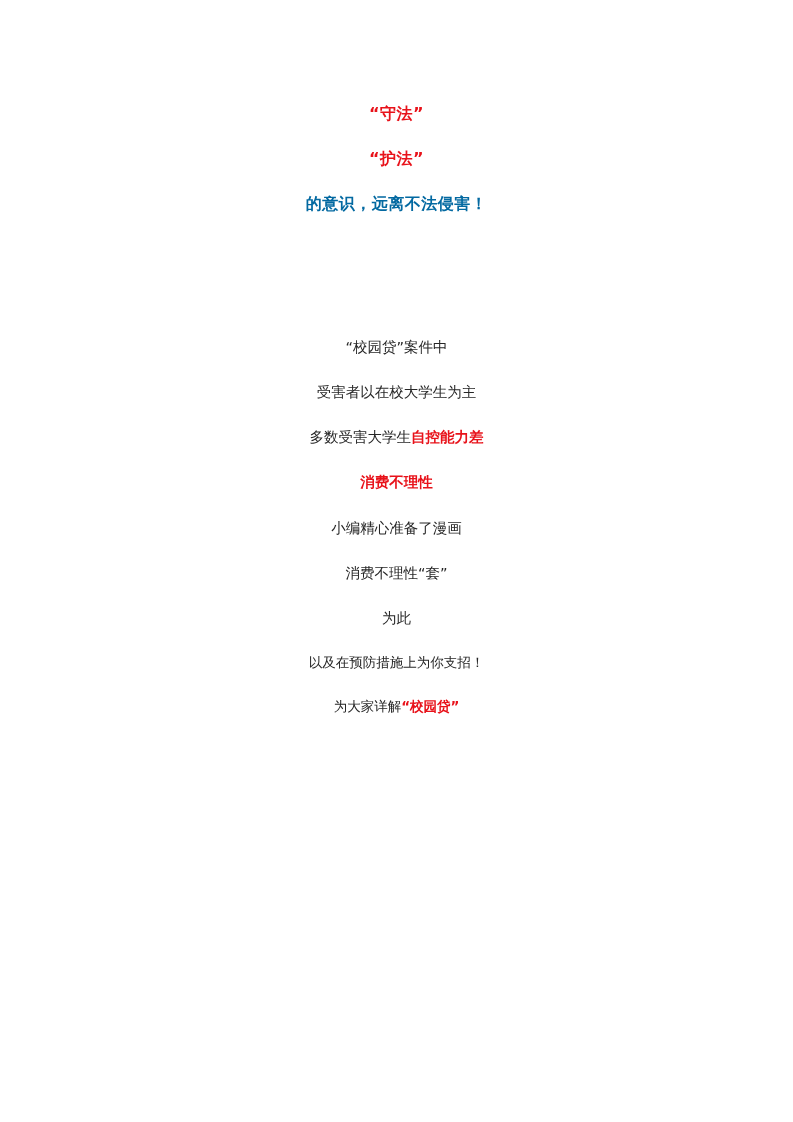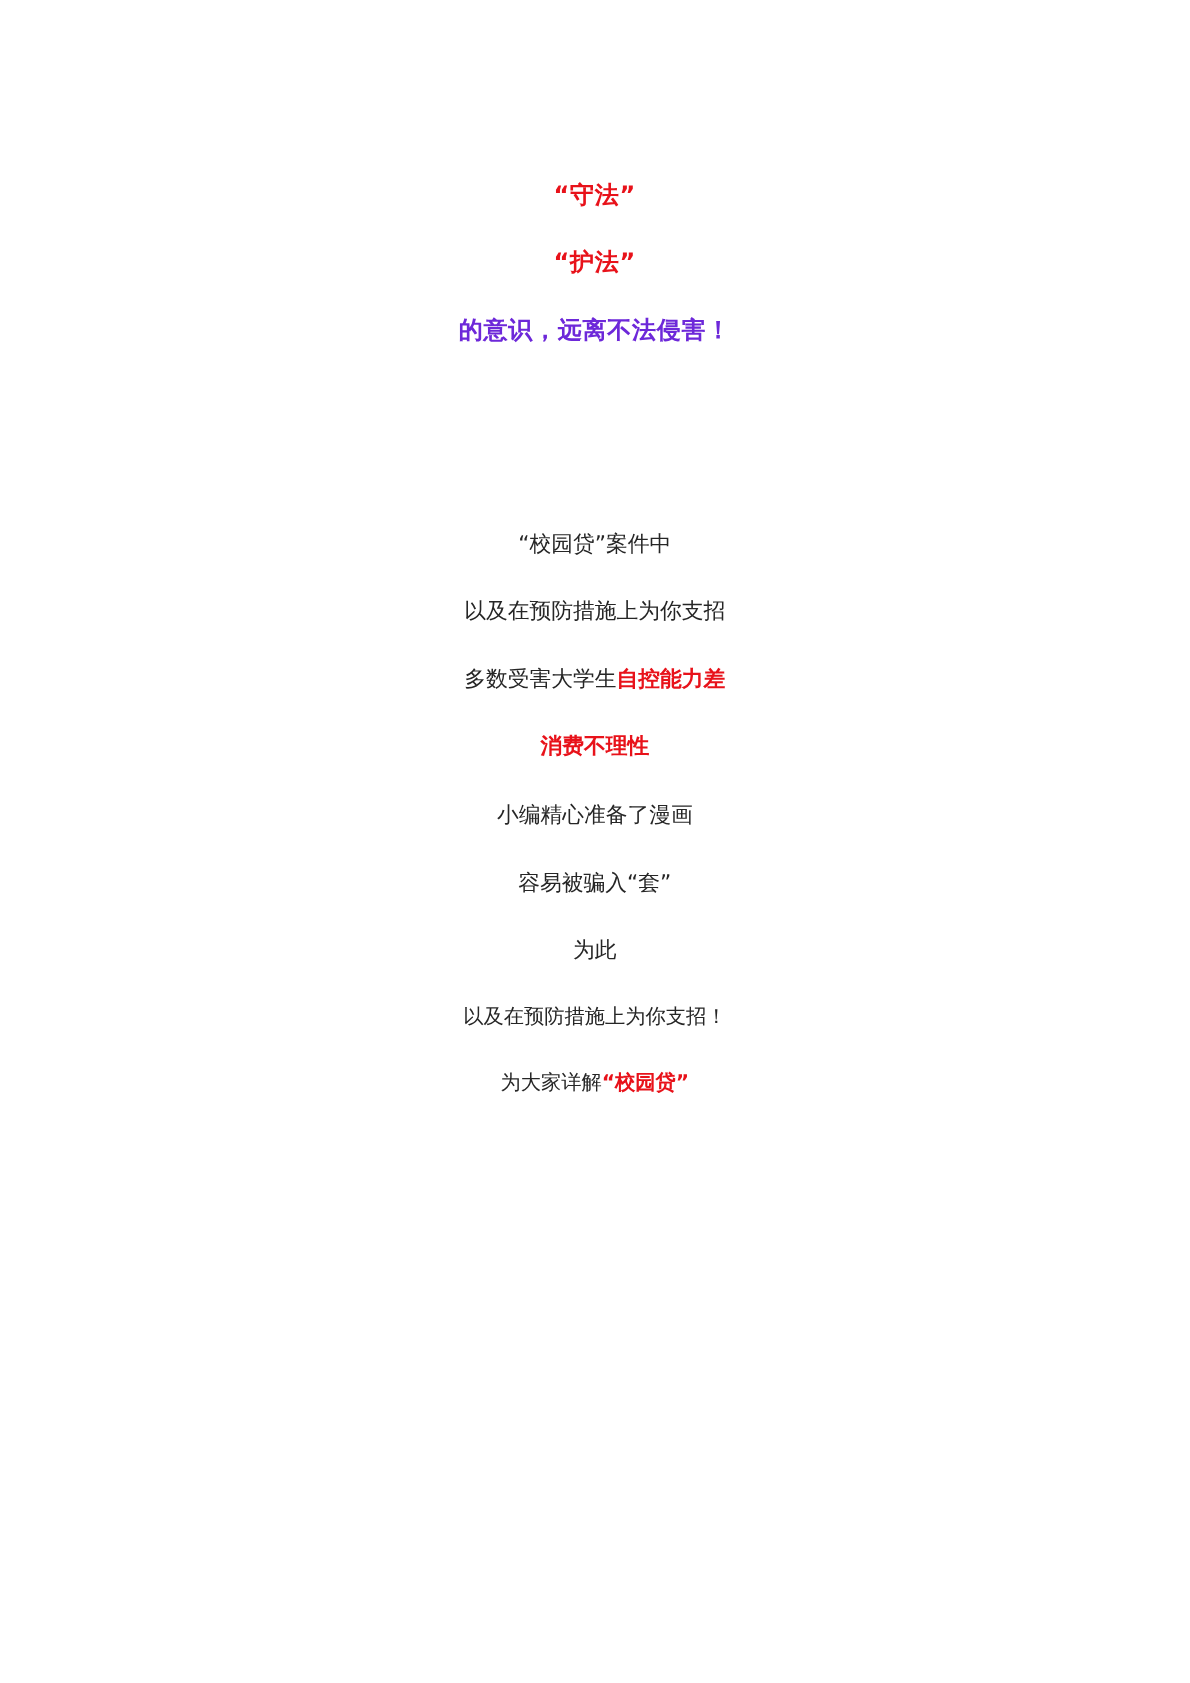--- a/index.html
+++ b/index.html
@@ -4,21 +4,21 @@
 <style>
   html, body {
     margin: 0;
     padding: 0;
     background: #ffffff;
   }
   .page {
     position: relative;
     width: 793px;
     height: 910px;
-    margin: 16px auto;
+    margin: 0 auto;
     background: #ffffff;
     font-family: "DejaVu Sans", "Liberation Sans", sans-serif;
     overflow: hidden;
   }
   .doc-body {
     position: absolute;
     left: 0;
     top: 0;
     width: 793px;
   }
@@ -31,21 +31,21 @@
   
   .headline {
     font-weight: bold;
     font-size: 16px;
     letter-spacing: 0.5px;
   }
   .headline.red {
     color: #e8121a;
   }
   .headline.black {
-    color: #6d28d9;
+    color: #0369a1;
   }
   .block-top {
     margin-top: 104px;
   }
   .block-top .line + .line {
     margin-top: 25px;
   }
   
   .gap {
     height: 124px;
@@ -82,24 +82,24 @@
     <div class="block-top">
       <div class="line headline red">“守法”</div>
       <div class="line headline red">“护法”</div>
       <div class="line headline black">的意识，远离不法侵害！</div>
     </div>
 
     <div class="gap"></div>
 
     <div class="block-lower">
       <div class="line narr">“校园贷”案件中</div>
-      <div class="line narr">以及在预防措施上为你支招</div>
+      <div class="line narr">受害者以在校大学生为主</div>
       <div class="line narr"><span>多数受害大学生</span><span class="em">自控能力差</span></div>
       <div class="line narr center-red">消费不理性</div>
       <div class="line narr">小编精心准备了漫画</div>
-      <div class="line narr">容易被骗入“套”</div>
+      <div class="line narr">消费不理性“套”</div>
       <div class="line narr">为此</div>
       <div class="line narr small">以及在预防措施上为你支招！</div>
       <div class="line narr small"><span>为大家详解</span><span class="em">“校园贷”</span></div>
     </div>
 
   </div>
 </div>
 
 </body></html>

